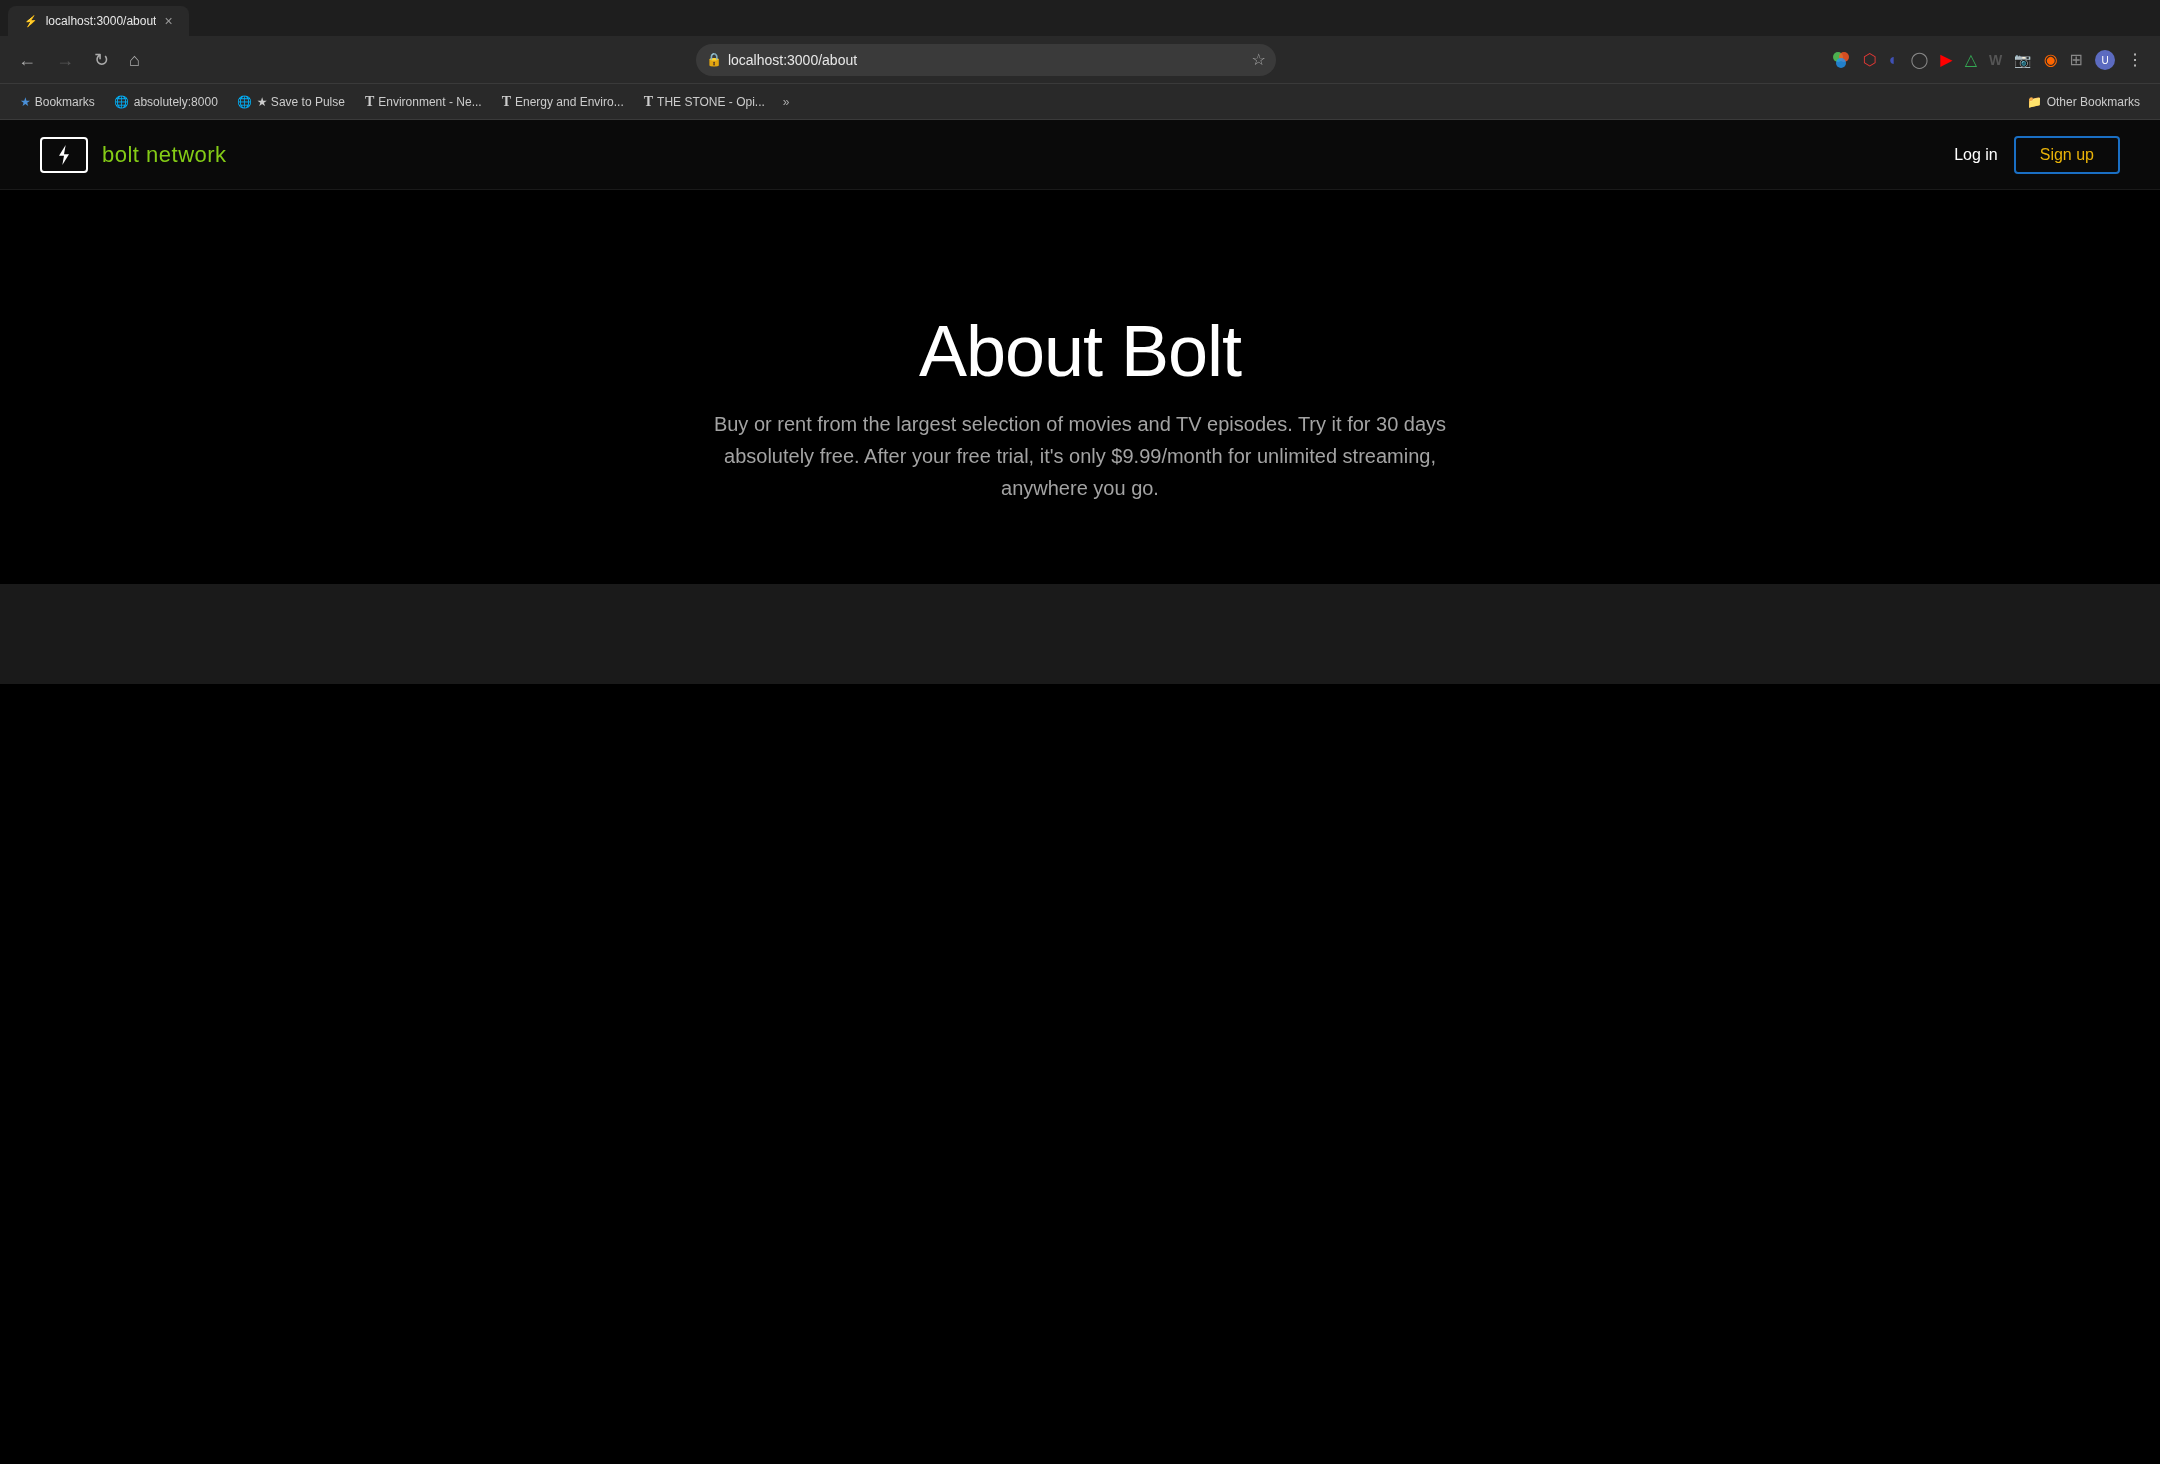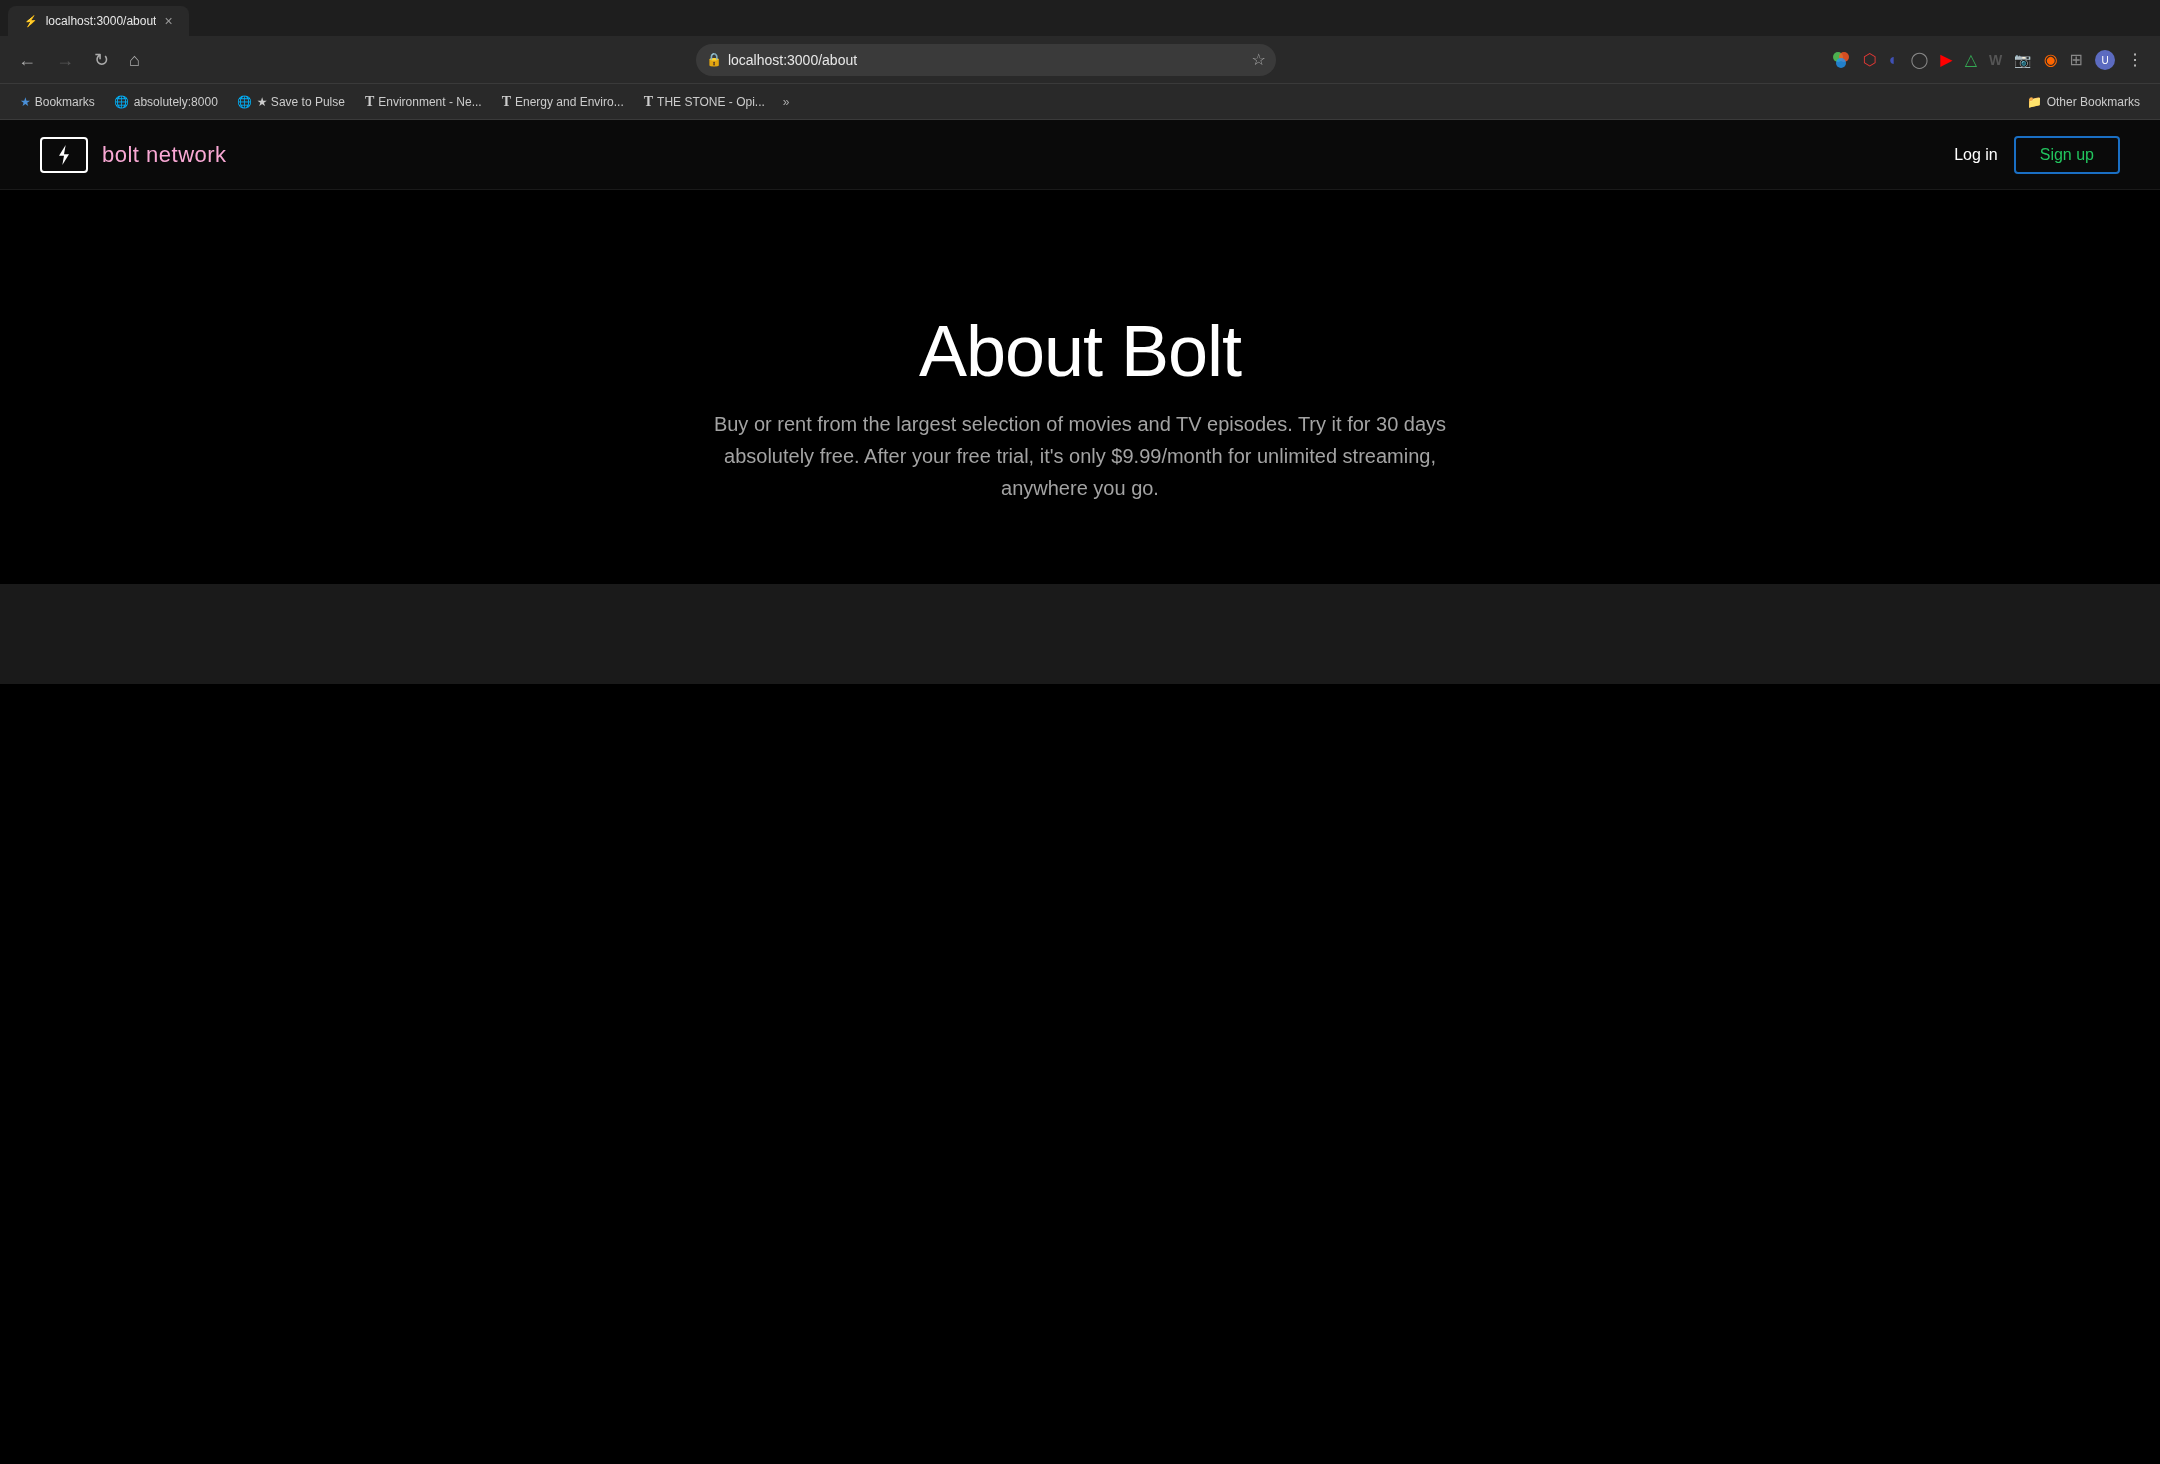--- a/index.html
+++ b/index.html
@@ -33,24 +33,24 @@
     .other-bookmarks { margin-left: auto; display: flex; align-items: center; gap: 4px; color: #ccc; padding: 4px 8px; border-radius: 4px; cursor: pointer; }
 
     
     .app-content { background: #000; min-height: calc(100vh - 120px); }
 
     
     .site-navbar { background: #0a0a0a; padding: 0 40px; height: 70px; display: flex; align-items: center; justify-content: space-between; border-bottom: 1px solid #1a1a1a; }
     .site-logo { display: flex; align-items: center; gap: 14px; }
     .logo-icon { width: 48px; height: 36px; border: 2px solid #fff; border-radius: 4px; display: flex; align-items: center; justify-content: center; }
     .bolt-svg { width: 20px; height: 20px; fill: #fff; }
-    .logo-text { font-size: 22px; color: #f9a8d4; font-weight: 400; letter-spacing: 0.5px; }
+    .logo-text { font-size: 22px; color: #84cc16; font-weight: 400; letter-spacing: 0.5px; }
     .nav-actions { display: flex; align-items: center; }
     .login-btn { background: none; border: none; color: #fff; font-size: 16px; cursor: pointer; padding: 8px 16px; }
-    .signup-btn { background: none; border: 2px solid #1a6fc4; color: #22c55e; font-size: 16px; cursor: pointer; padding: 8px 24px; border-radius: 4px; }
+    .signup-btn { background: none; border: 2px solid #1a6fc4; color: #eab308; font-size: 16px; cursor: pointer; padding: 8px 24px; border-radius: 4px; }
 
     
     .hero-section { display: flex; flex-direction: column; align-items: center; justify-content: center; padding: 120px 40px 80px; text-align: center; }
     .hero-title { font-size: 72px; font-weight: 400; color: #fff; margin-bottom: 16px; letter-spacing: -1px; }
     .hero-subtitle { font-size: 20px; color: #a3a3a3; max-width: 740px; line-height: 1.6; font-weight: 300; }
 
     
     .footer-area { background: #1a1a1a; height: 100px; }
   </style>
 </head>

